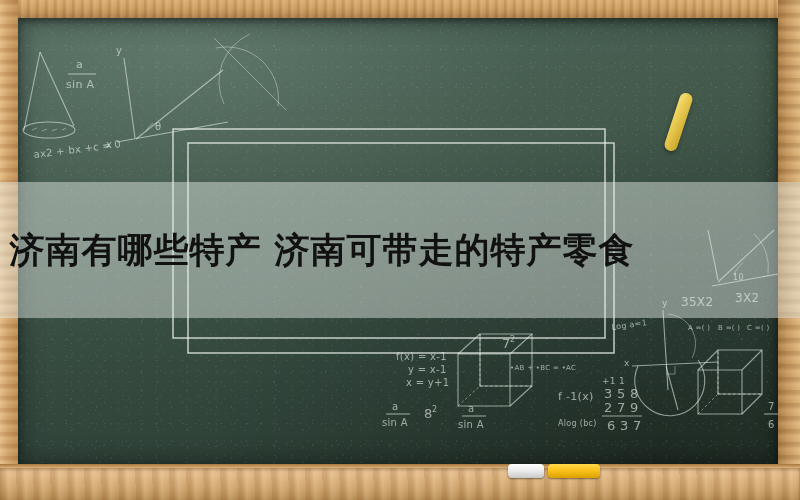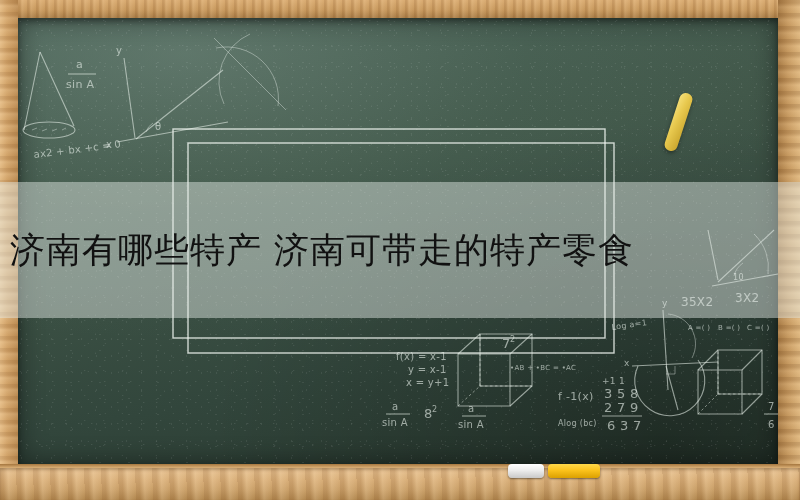--- a/index.html
+++ b/index.html
@@ -83,21 +83,21 @@
 
   
   .band{
     position:absolute;left:0;top:182px;width:800px;height:136px;
     background:rgba(232,238,234,.46);
     pointer-events:none;
   }
   .title{
     position:absolute;left:0;top:182px;width:644px;height:136px;
     display:flex;align-items:center;justify-content:center;
-    color:#111;font-weight:normal;font-size:35px;letter-spacing:1px;
+    color:#111;font-weight:bold;font-size:35px;letter-spacing:1px;
     white-space:nowrap;
     font-family:"DejaVu Sans","Liberation Sans",sans-serif;
     border-radius:29px;
   }
 
   
   .chalk-stick{
     position:absolute;border-radius:4px;
   }
   .chalk-white{

